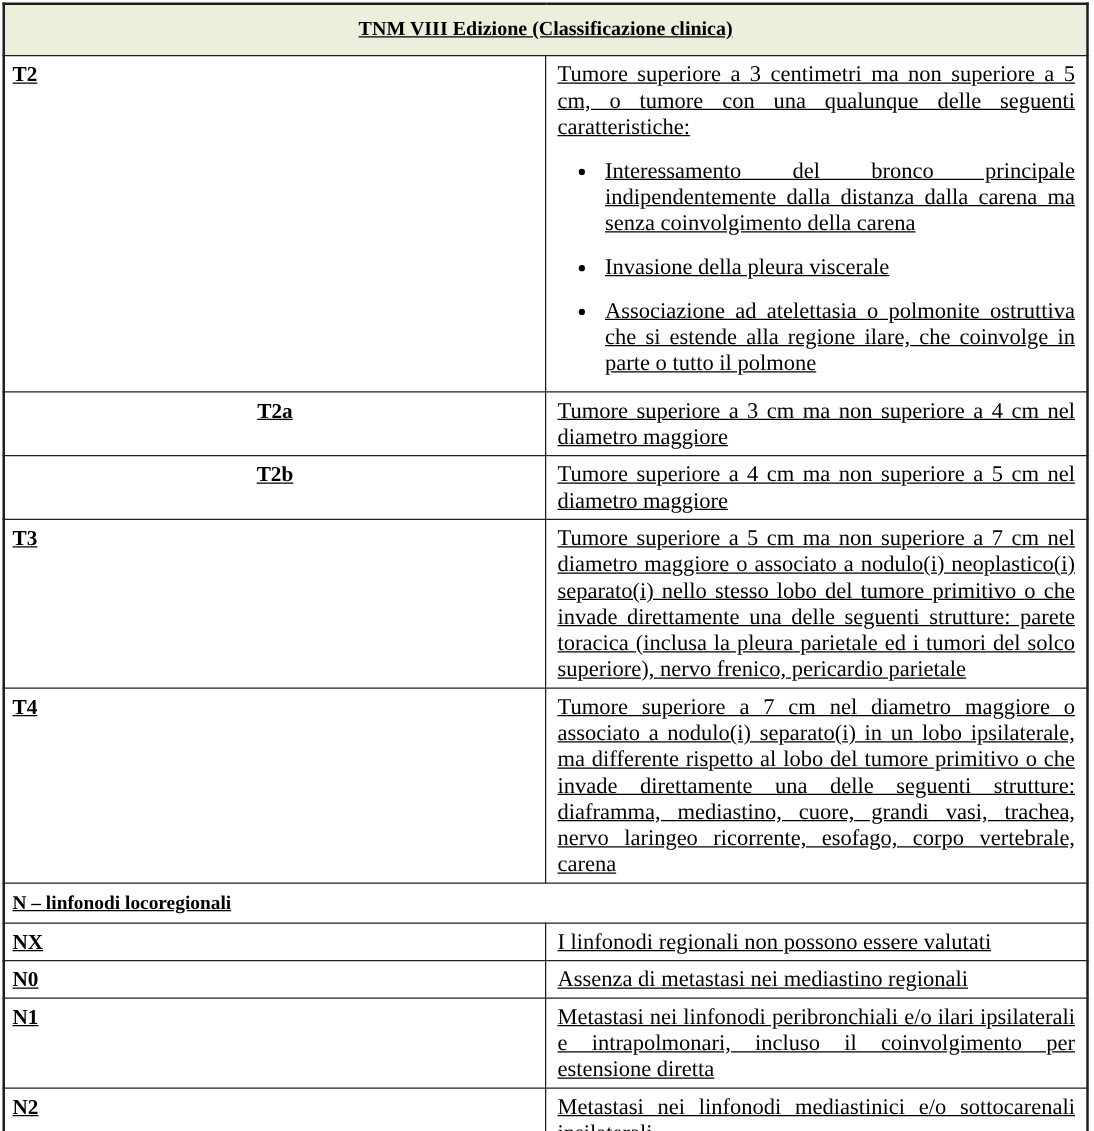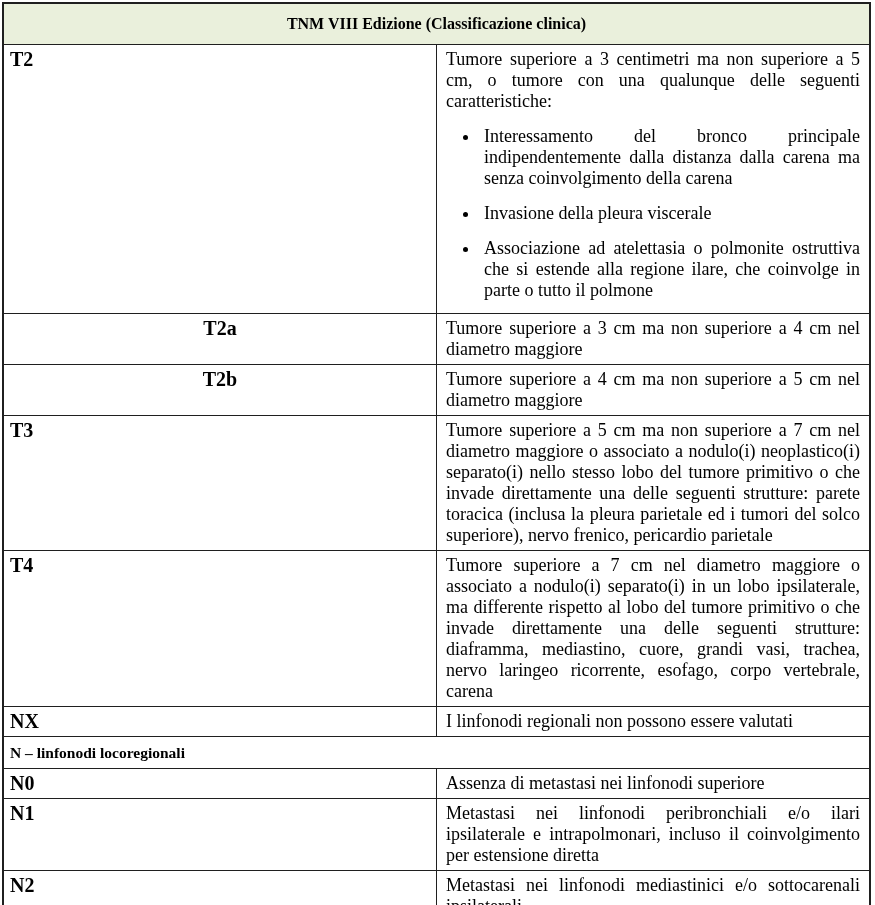--- a/index.html
+++ b/index.html
@@ -21,38 +21,39 @@
   }
   table.tnm-table {
     border-collapse: collapse;
     width: 869px;
     margin: 2px 0 0 2px;
     table-layout: fixed;
   }
   table.tnm-table th,
   table.tnm-table td {
     border: 1.5px solid #1f1f1f;
+    text-decoration: underline;
   }
   table.tnm-table {
     border: 2.5px solid #1f1f1f;
   }
   .title-cell {
     background: #eaf0dc;
     text-align: center;
     font-weight: bold;
     font-size: 16px;
     padding: 11px 6px;
   }
   .code-cell {
     width: 147px;
     font-weight: bold;
     vertical-align: top;
     text-align: left;
     padding: 4px 6px;
-    font-size: 20px;
+    font-size: 17px;
     line-height: 21px;
     background: #ffffff;
   }
   .code-cell.center {
     text-align: center;
   }
   .desc-cell {
     padding: 4px 9px;
     font-size: 18px;
     line-height: 21px;
@@ -119,36 +120,36 @@
         <td class="code-cell">T3</td>
         <td class="desc-cell">Tumore superiore a 5 cm ma non superiore a 7 cm nel diametro maggiore o associato a nodulo(i) neoplastico(i) separato(i) nello stesso lobo del tumore primitivo o che invade direttamente una delle seguenti strutture: parete toracica (inclusa la pleura parietale ed i tumori del solco superiore), nervo frenico, pericardio parietale</td>
       </tr>
 
       <tr>
         <td class="code-cell">T4</td>
         <td class="desc-cell">Tumore superiore a 7 cm nel diametro maggiore o associato a nodulo(i) separato(i) in un lobo ipsilaterale, ma differente rispetto al lobo del tumore primitivo o che invade direttamente una delle seguenti strutture: diaframma, mediastino, cuore, grandi vasi, trachea, nervo laringeo ricorrente, esofago, corpo vertebrale, carena</td>
       </tr>
 
       <tr>
+        <td class="section-cell" colspan="2">N – linfonodi locoregionali</td>
+      </tr>
+
+      <tr>
         <td class="code-cell">NX</td>
         <td class="desc-cell">I linfonodi regionali non possono essere valutati</td>
       </tr>
 
       <tr>
-        <td class="section-cell" colspan="2">N – linfonodi locoregionali</td>
-      </tr>
-
-      <tr>
         <td class="code-cell">N0</td>
-        <td class="desc-cell">Assenza di metastasi nei linfonodi superiore</td>
+        <td class="desc-cell">Assenza di metastasi nei mediastino regionali</td>
       </tr>
 
       <tr>
         <td class="code-cell">N1</td>
-        <td class="desc-cell">Metastasi nei linfonodi peribronchiali e/o ilari ipsilaterale e intrapolmonari, incluso il coinvolgimento per estensione diretta</td>
+        <td class="desc-cell">Metastasi nei linfonodi peribronchiali e/o ilari ipsilaterali e intrapolmonari, incluso il coinvolgimento per estensione diretta</td>
       </tr>
 
       <tr>
         <td class="code-cell">N2</td>
         <td class="desc-cell">Metastasi nei linfonodi mediastinici e/o sottocarenali ipsilaterali</td>
       </tr>
 
 
 
       <tr>

